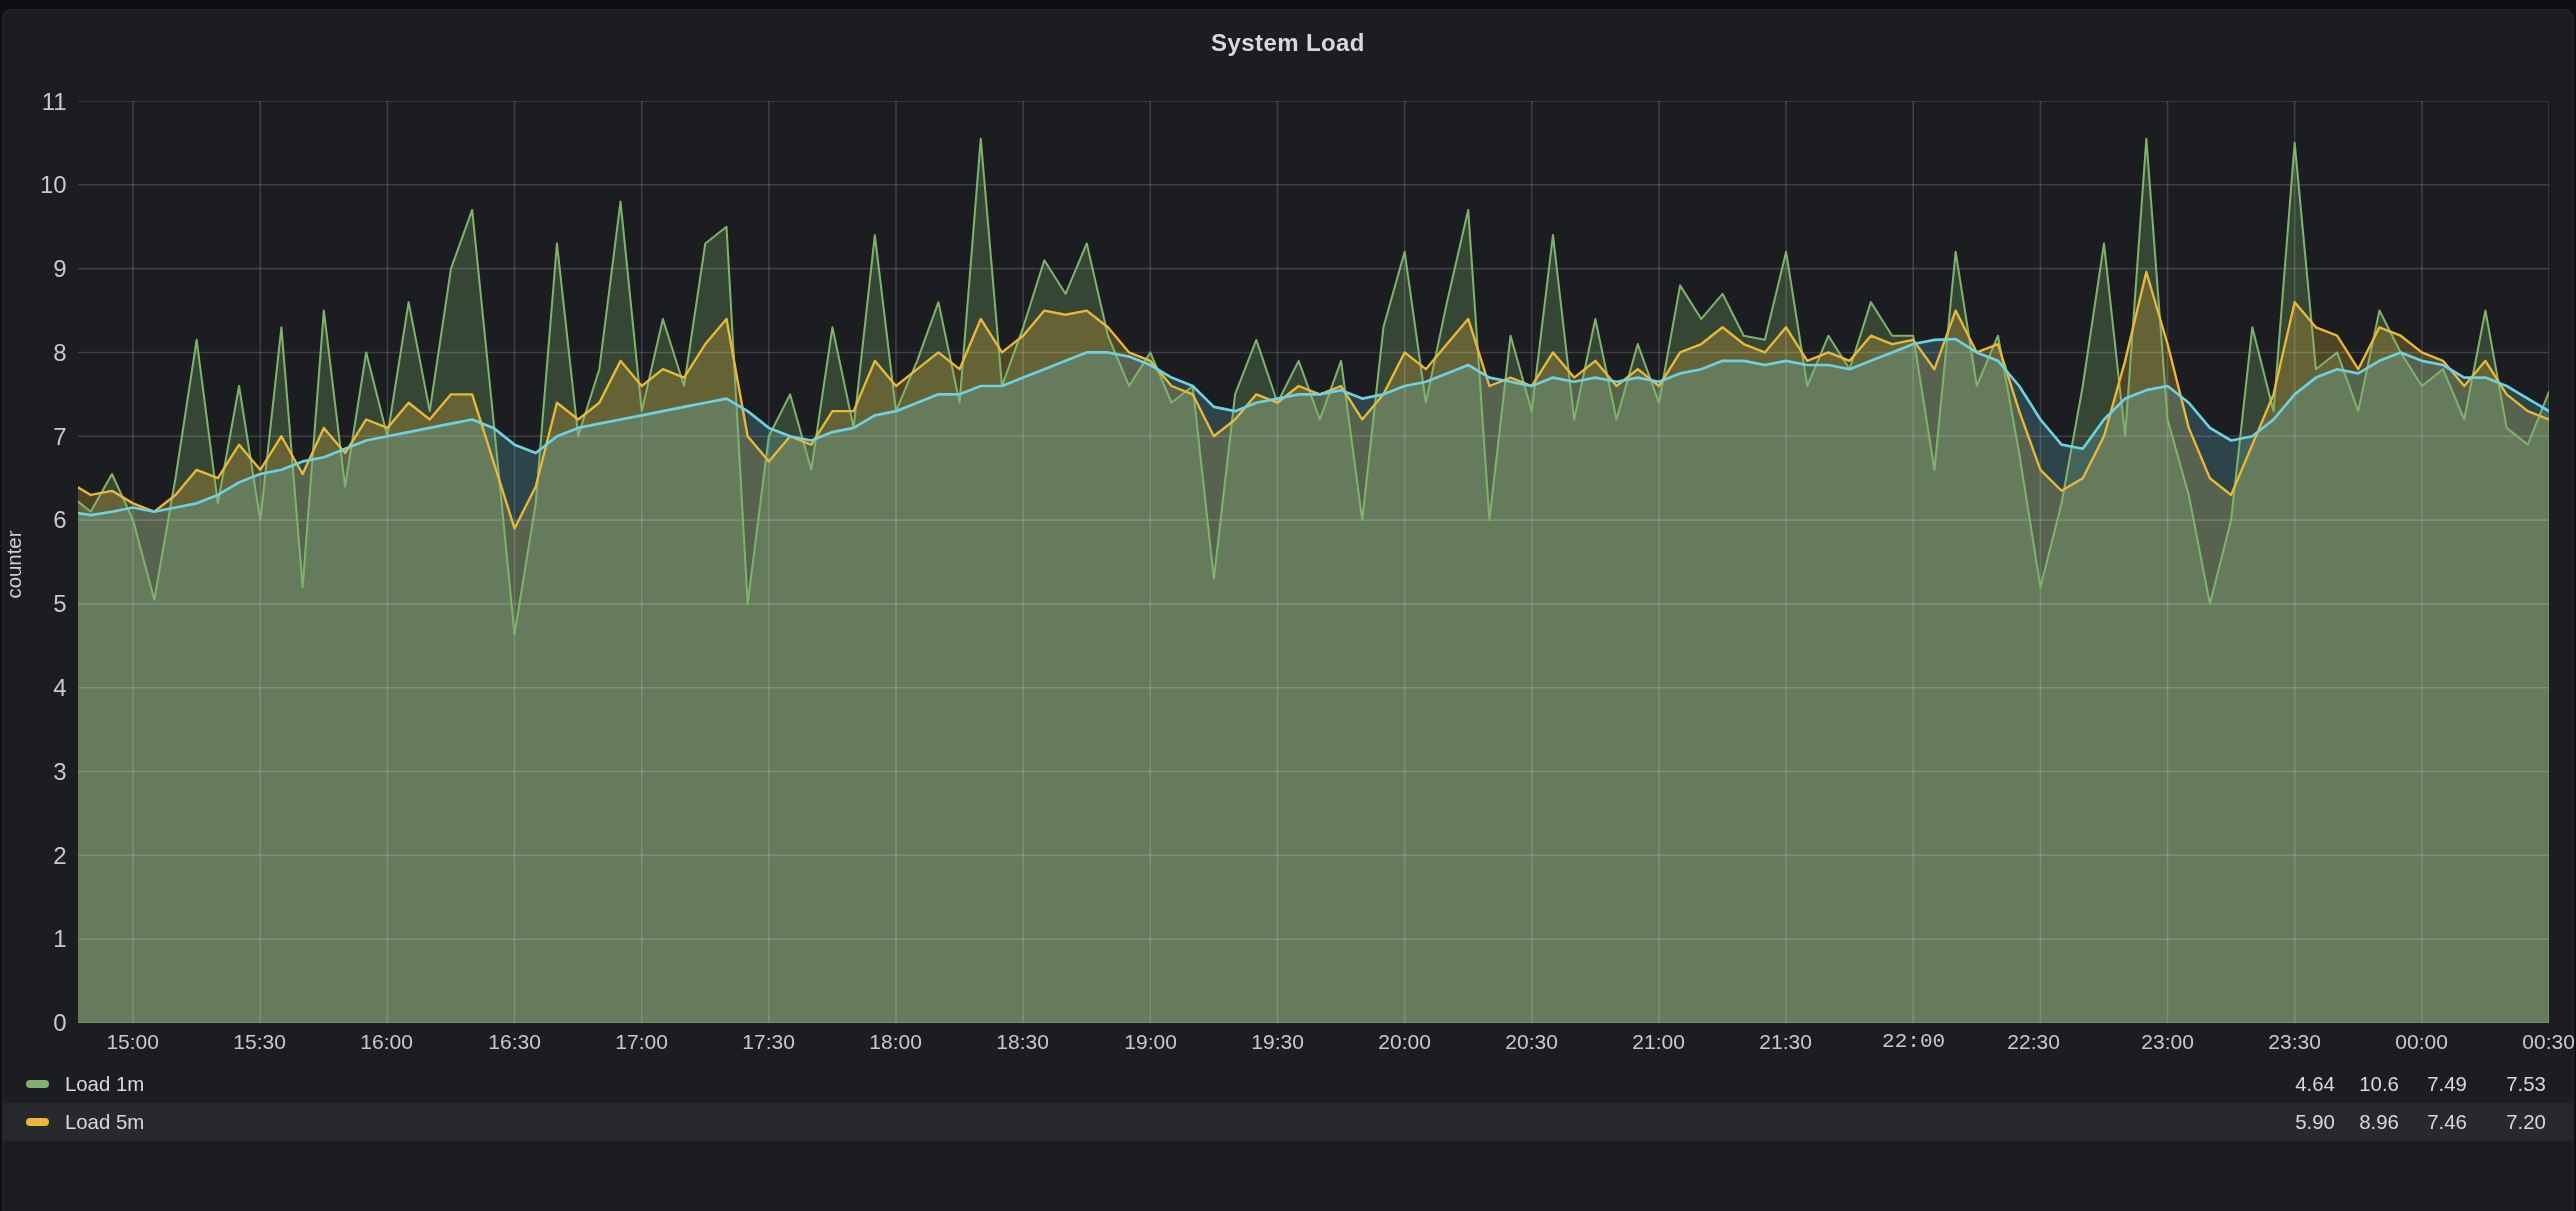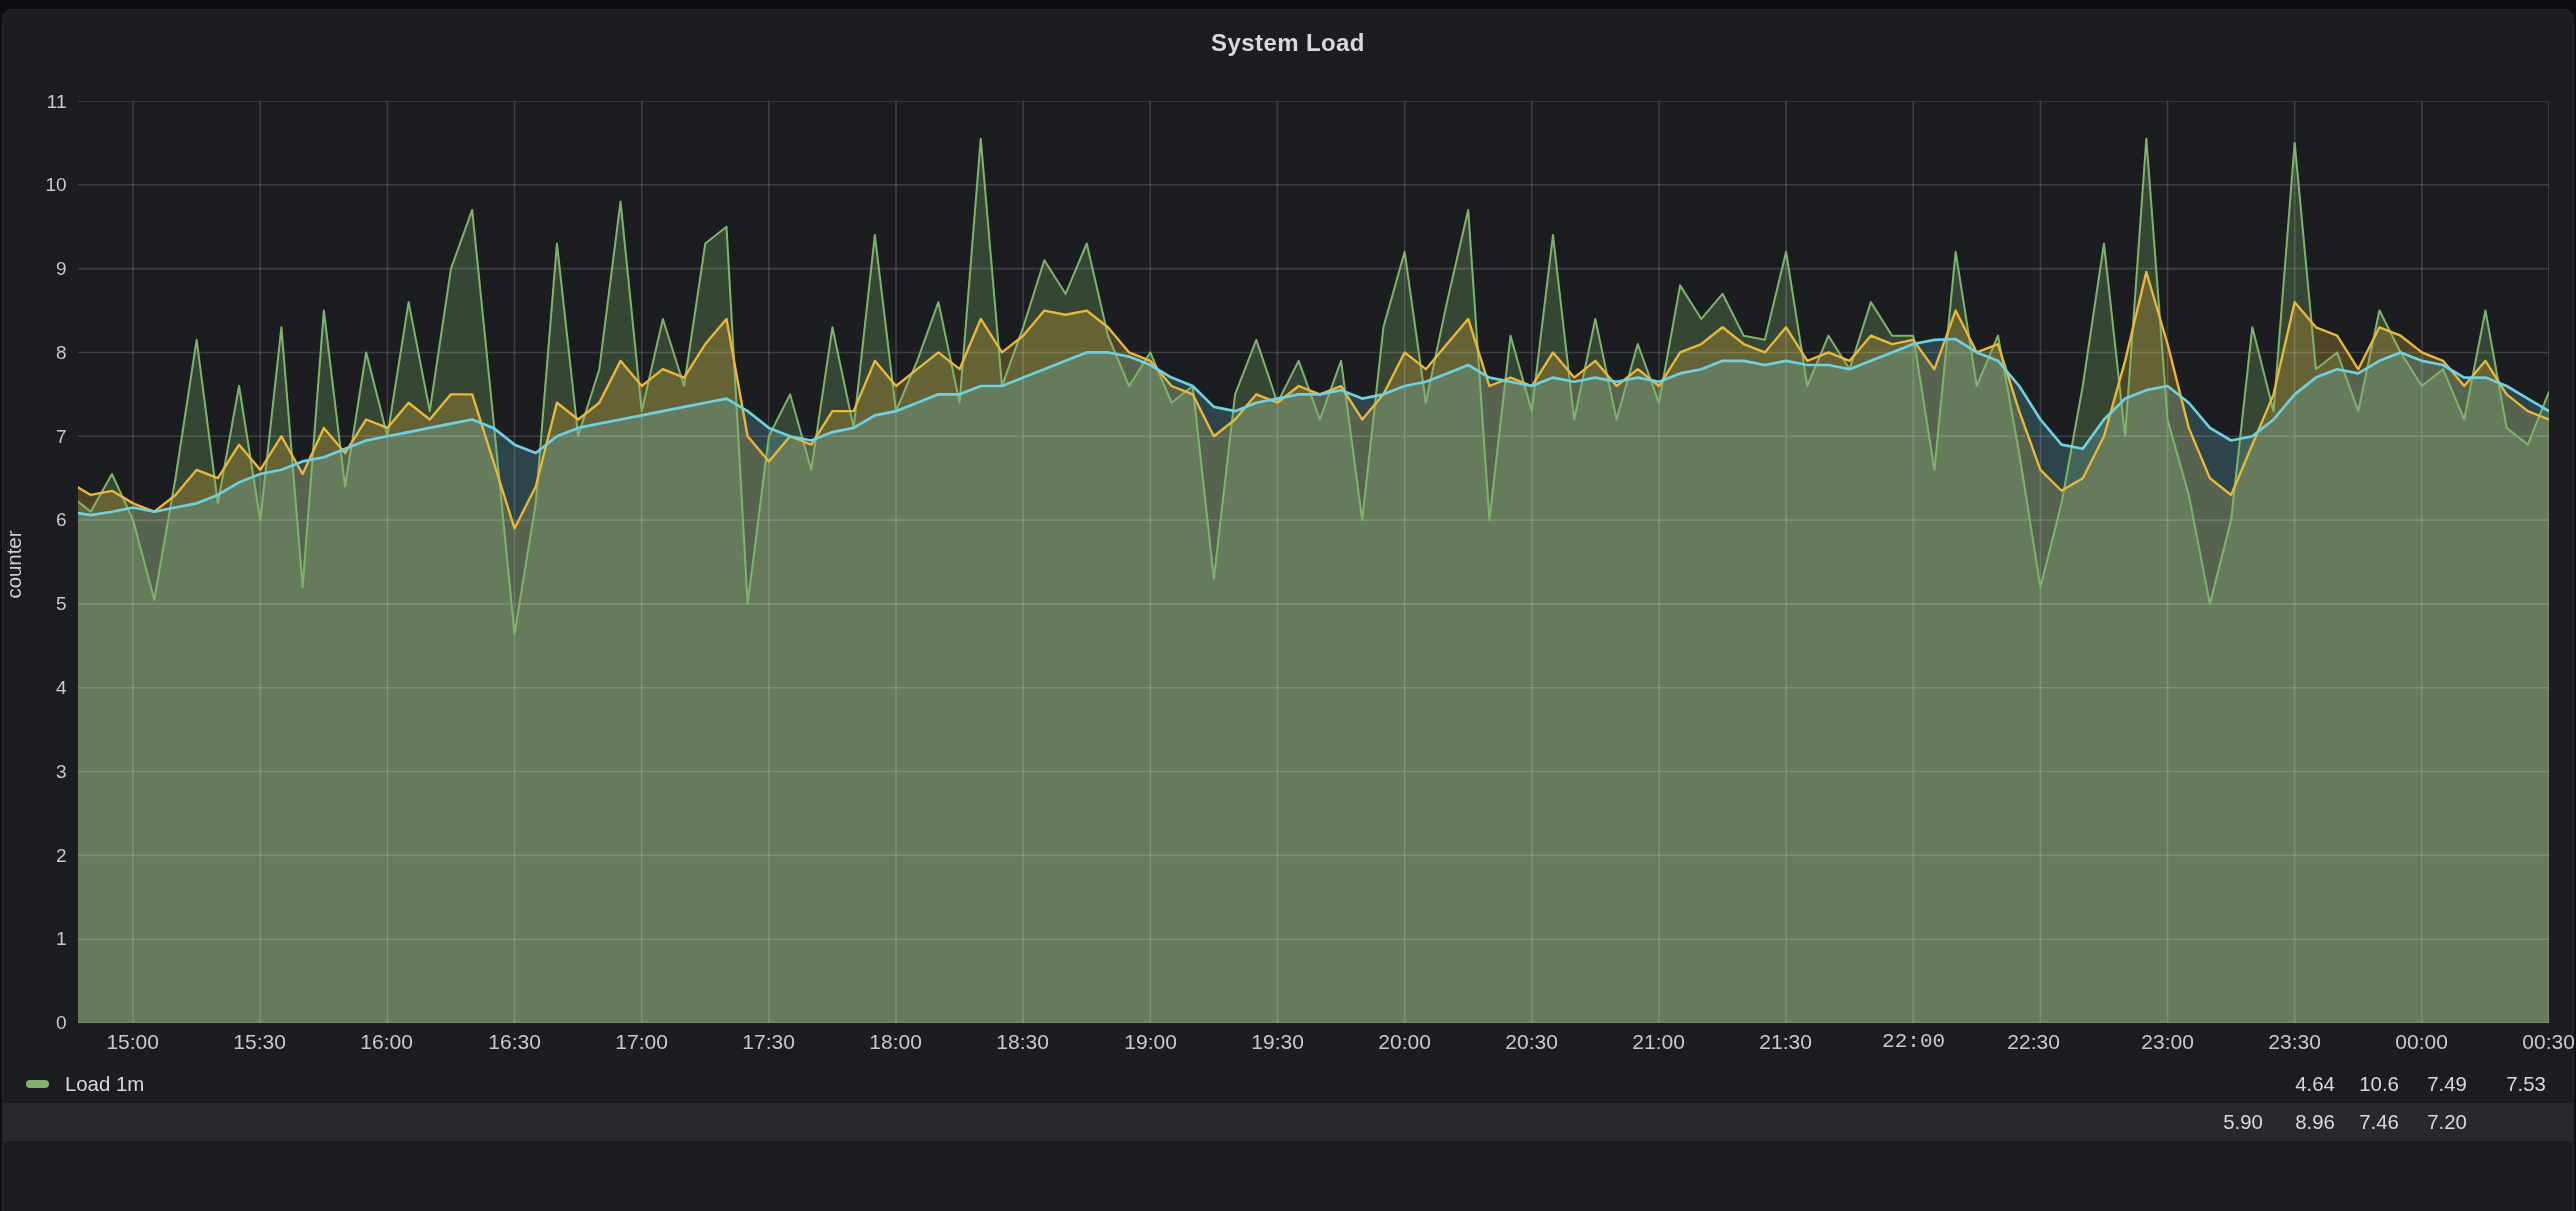--- a/index.html
+++ b/index.html
@@ -5,21 +5,21 @@
   html,body{margin:0;padding:0;background:#0d0e10;}
   #page{position:relative;width:2576px;height:1212px;background:#0d0e10;overflow:hidden;
         font-family:"Liberation Sans","DejaVu Sans",sans-serif;color:#d8d9da;}
   .panel{position:absolute;left:1.6px;right:1.6px;top:9.4px;bottom:0;background:#1b1d21;
          border:0.8px solid #26282e;border-bottom:none;border-radius:9.4px 9.4px 0 0;}
   .panel-title{position:absolute;top:19px;left:0;width:100%;text-align:center;
                font-size:24px;font-weight:bold;color:#d8d9da;letter-spacing:0.4px;}
   .plot{position:absolute;left:75px;top:91px;width:2471px;height:922px;}
   .plot svg{display:block;width:2471px;height:922px;}
   .yaxis{position:absolute;left:0;top:91px;width:64px;height:922px;}
-  .yaxis .tick{position:absolute;right:0;width:64px;text-align:right;font-size:19px;
+  .yaxis .tick{position:absolute;right:0;width:64px;text-align:right;font-size:24px;
                color:#c8c9cd;height:25px;line-height:25px;}
   .xaxis{position:absolute;left:75px;top:1020px;width:2471px;height:28px;}
   .xaxis .tick{position:absolute;width:110px;text-align:center;font-size:21px;color:#c8c9cd;}
   .ytitle{position:absolute;left:-50px;top:541px;width:126px;height:27px;text-align:center;
           font-size:20.4px;color:#cdced2;transform:rotate(-90deg);transform-origin:center;}
   .legend{position:absolute;left:0;right:0;top:1055px;font-size:20.4px;}
   .lrow{display:grid;grid-template-columns:1fr 72px 64px 68px 79px;align-items:center;
         height:38px;padding:0 27.5px 0 23.6px;}
   .lrow.lhead{height:28px;}
   .lrow.hl{background:rgba(255,255,255,0.055);}
@@ -131,20 +131,24 @@
           <span class="swatch" style="background: rgb(126, 178, 109);"></span>
           <span>Load 1m</span>
         </div>
         <div class="lstat">4.64</div>
         <div class="lstat">10.6</div>
         <div class="lstat">7.49</div>
         <div class="lstat">7.53</div>
       </div>
 
       <div class="lrow hl">
+        <div class="lname">
+          <span class="swatch" style="background: rgb(234, 184, 57);"></span>
+          <span>Load 5m</span>
+        </div>
         <div class="lstat">5.90</div>
         <div class="lstat">8.96</div>
         <div class="lstat">7.46</div>
         <div class="lstat">7.20</div>
       </div>
 
     </div>
 
   </div>
 </div>

